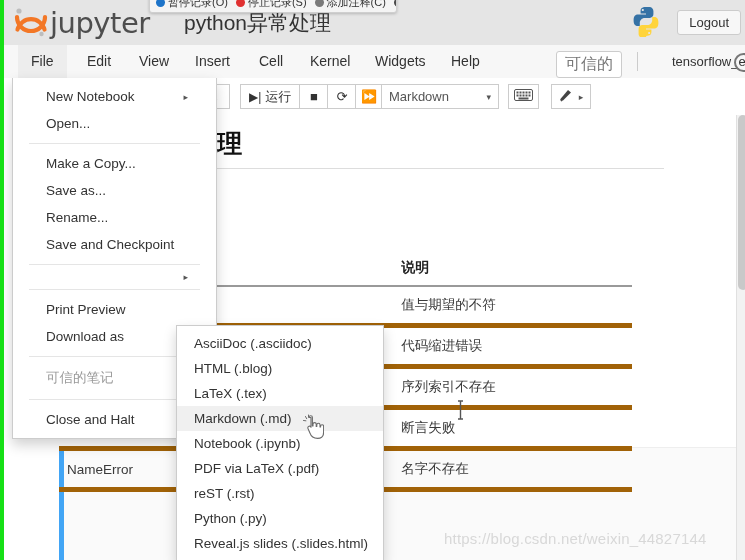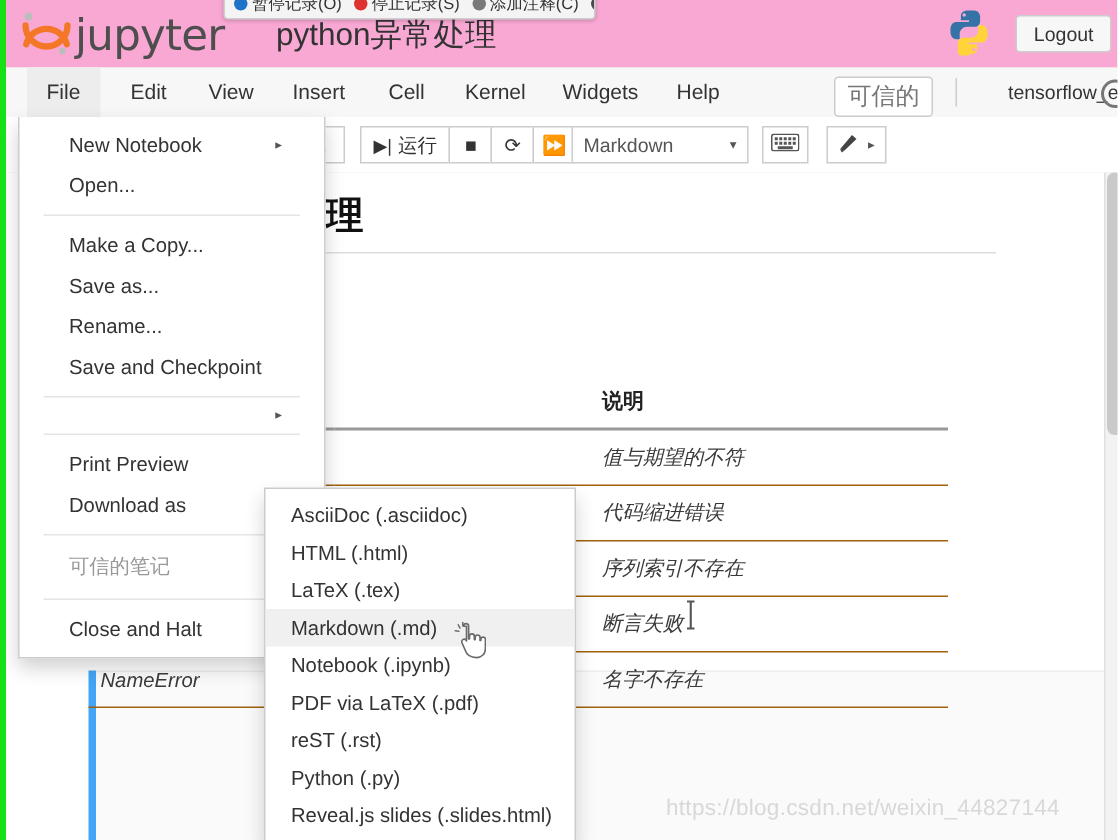--- a/index.html
+++ b/index.html
@@ -19,21 +19,21 @@
     background: #ffffff;
     border-left: 4px solid #16e016;
   }
 
   
   #header {
     position: absolute;
     left: 0; top: 0;
     width: 741px;
     height: 45px;
-    background: #f9a8d4;
+    background: #e5e5e5;
     border-bottom: 1px solid #e7e7e7;
   }
   #logo-wrap {
     position: absolute;
     left: 10px; top: 4px;
     display: flex;
     align-items: center;
   }
   .jp-logo-svg { display:block; }
   .jp-wordmark {
@@ -218,22 +218,21 @@
     text-align: left;
     font-weight: bold;
     color: #222222;
     padding: 6px 8px 8px 8px;
     border-bottom: 2px solid #999999;
     font-size: 14px;
   }
   #exc-table th.col-desc { padding-left: 178px; }
   #exc-table td {
     padding: 9px 8px;
-    border-bottom: 1px solid #a16207;
-    font-style: italic;
+    border-bottom: 5px solid #a16207;
   }
   #exc-table td.col-desc { padding-left: 178px; }
 
   
   #cell-marker {
     position: absolute;
     left: 55px;
     top: 332px;
     width: 5px;
     height: 113px;
@@ -588,21 +587,21 @@
     <div class="dd-item">
       <span>Close and Halt</span>
     </div>
   </div>
 
   <div id="download-submenu">
     <div class="dd-item">
       <span>AsciiDoc (.asciidoc)</span>
     </div>
     <div class="dd-item">
-      <span>HTML (.html)</span>
+      <span>HTML (.blog)</span>
     </div>
     <div class="dd-item">
       <span>LaTeX (.tex)</span>
     </div>
     <div class="dd-item hovered">
       <span>Markdown (.md)</span>
     </div>
     <div class="dd-item">
       <span>Notebook (.ipynb)</span>
     </div>

